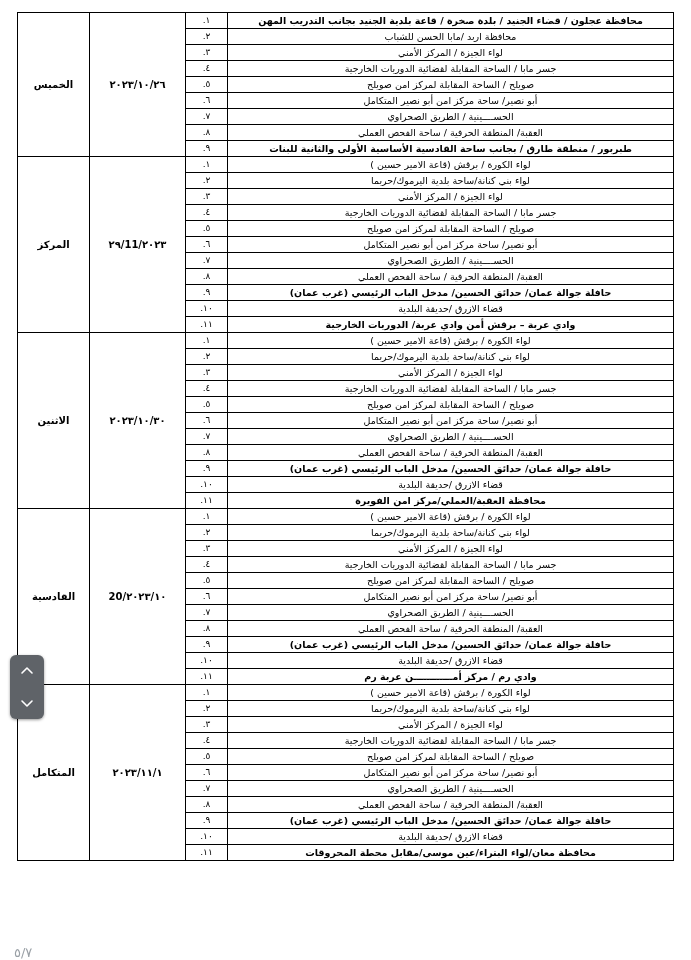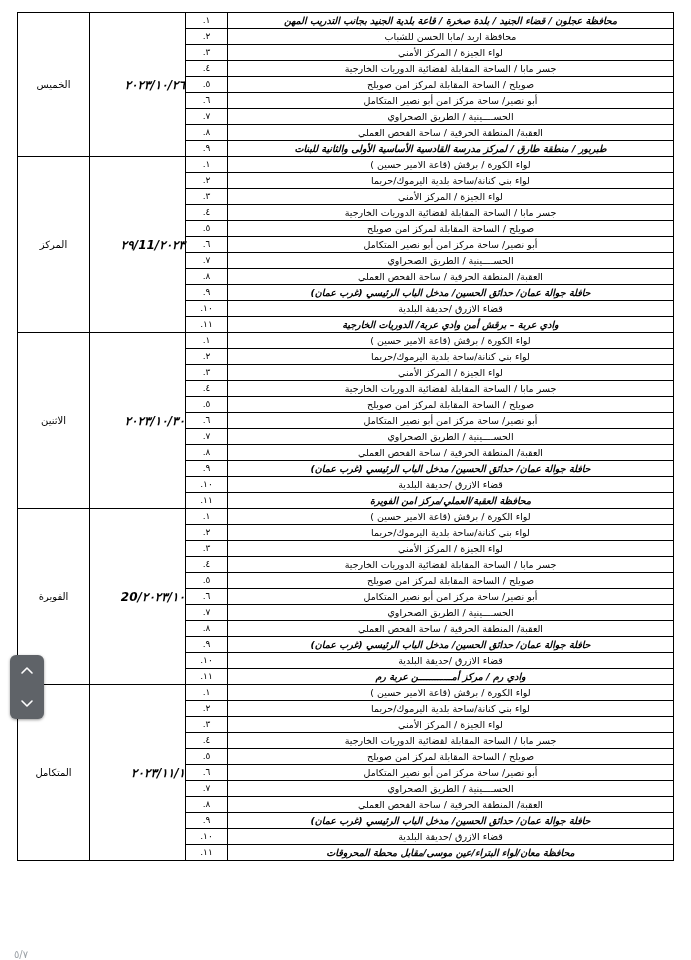--- a/index.html
+++ b/index.html
@@ -34,55 +34,53 @@
     vertical-align: middle;
   }
   .col-day   { width: 72px; }
   .col-date  { width: 96px; }
   .col-num   { width: 42px; }
   .col-loc   { width: 446px; }
 
   .day-cell {
     text-align: center;
     font-size: 10px;
-    font-weight: normal;
+    font-weight: bold;
   }
   .date-cell {
-    text-align: right;
-    font-size: 12px;
+    text-align: center;
+    font-size: 10px;
     font-weight: bold;
     letter-spacing: 0px;
-    font-style: italic;
   }
   .num-cell {
     text-align: center;
     font-size: 9px;
     height: 15px;
     line-height: 15px;
   }
   .loc-cell {
     text-align: center;
     font-size: 9.5px;
     height: 15px;
     line-height: 15px;
     white-space: nowrap;
     overflow: hidden;
   }
   .loc-cell.bold {
     font-weight: bold;
-    font-style: italic;
   }
   .group-sep td {
     border-top: 2px solid #000;
   }
   .page-number {
     position: absolute;
     left: 14px;
     bottom: 12px;
-    font-size: 10px;
+    font-size: 13px;
     color: #9aa0a6;
     direction: ltr;
   }
   
   .scroll-widget {
     position: absolute;
     left: 10px;
     top: 643px;
     width: 34px;
     height: 64px;
@@ -142,21 +140,21 @@
         </tr>
         <tr>
           <td class="loc-cell">الحســــينية / الطريق الصحراوي</td>
           <td class="num-cell">٧.</td>
         </tr>
         <tr>
           <td class="loc-cell">العقبة/ المنطقة الحرفية / ساحة الفحص العملي</td>
           <td class="num-cell">٨.</td>
         </tr>
         <tr>
-          <td class="loc-cell bold">طبربور / منطقة طارق / لمركز مدرسة القادسية الأساسية الأولى والثانية للبنات</td>
+          <td class="loc-cell bold">طبربور / منطقة طارق / بجانب ساحة القادسية الأساسية الأولى والثانية للبنات</td>
           <td class="num-cell">٩.</td>
         </tr>
         <tr class="group-sep">
           <td class="loc-cell">لواء الكورة / برقش (قاعة الامير حسين )</td>
           <td class="num-cell">١.</td>
           <td class="date-cell" rowspan="11">٢٠٢٣/11/٢٩</td>
           <td class="day-cell" rowspan="11">المركز</td>
         </tr>
         <tr>
           <td class="loc-cell">لواء بني كنانة/ساحة بلدية اليرموك/حربما</td>
@@ -241,21 +239,21 @@
           <td class="num-cell">١٠.</td>
         </tr>
         <tr>
           <td class="loc-cell bold">محافظة العقبة/العملي/مركز امن الفويرة</td>
           <td class="num-cell">١١.</td>
         </tr>
         <tr class="group-sep">
           <td class="loc-cell">لواء الكورة / برقش (قاعة الامير حسين )</td>
           <td class="num-cell">١.</td>
           <td class="date-cell" rowspan="11">٢٠٢٣/١٠/20</td>
-          <td class="day-cell" rowspan="11">الفويرة</td>
+          <td class="day-cell" rowspan="11">القادسية</td>
         </tr>
         <tr>
           <td class="loc-cell">لواء بني كنانة/ساحة بلدية اليرموك/حربما</td>
           <td class="num-cell">٢.</td>
         </tr>
         <tr>
           <td class="loc-cell">لواء الجيزة / المركز الأمني</td>
           <td class="num-cell">٣.</td>
         </tr>
         <tr>

